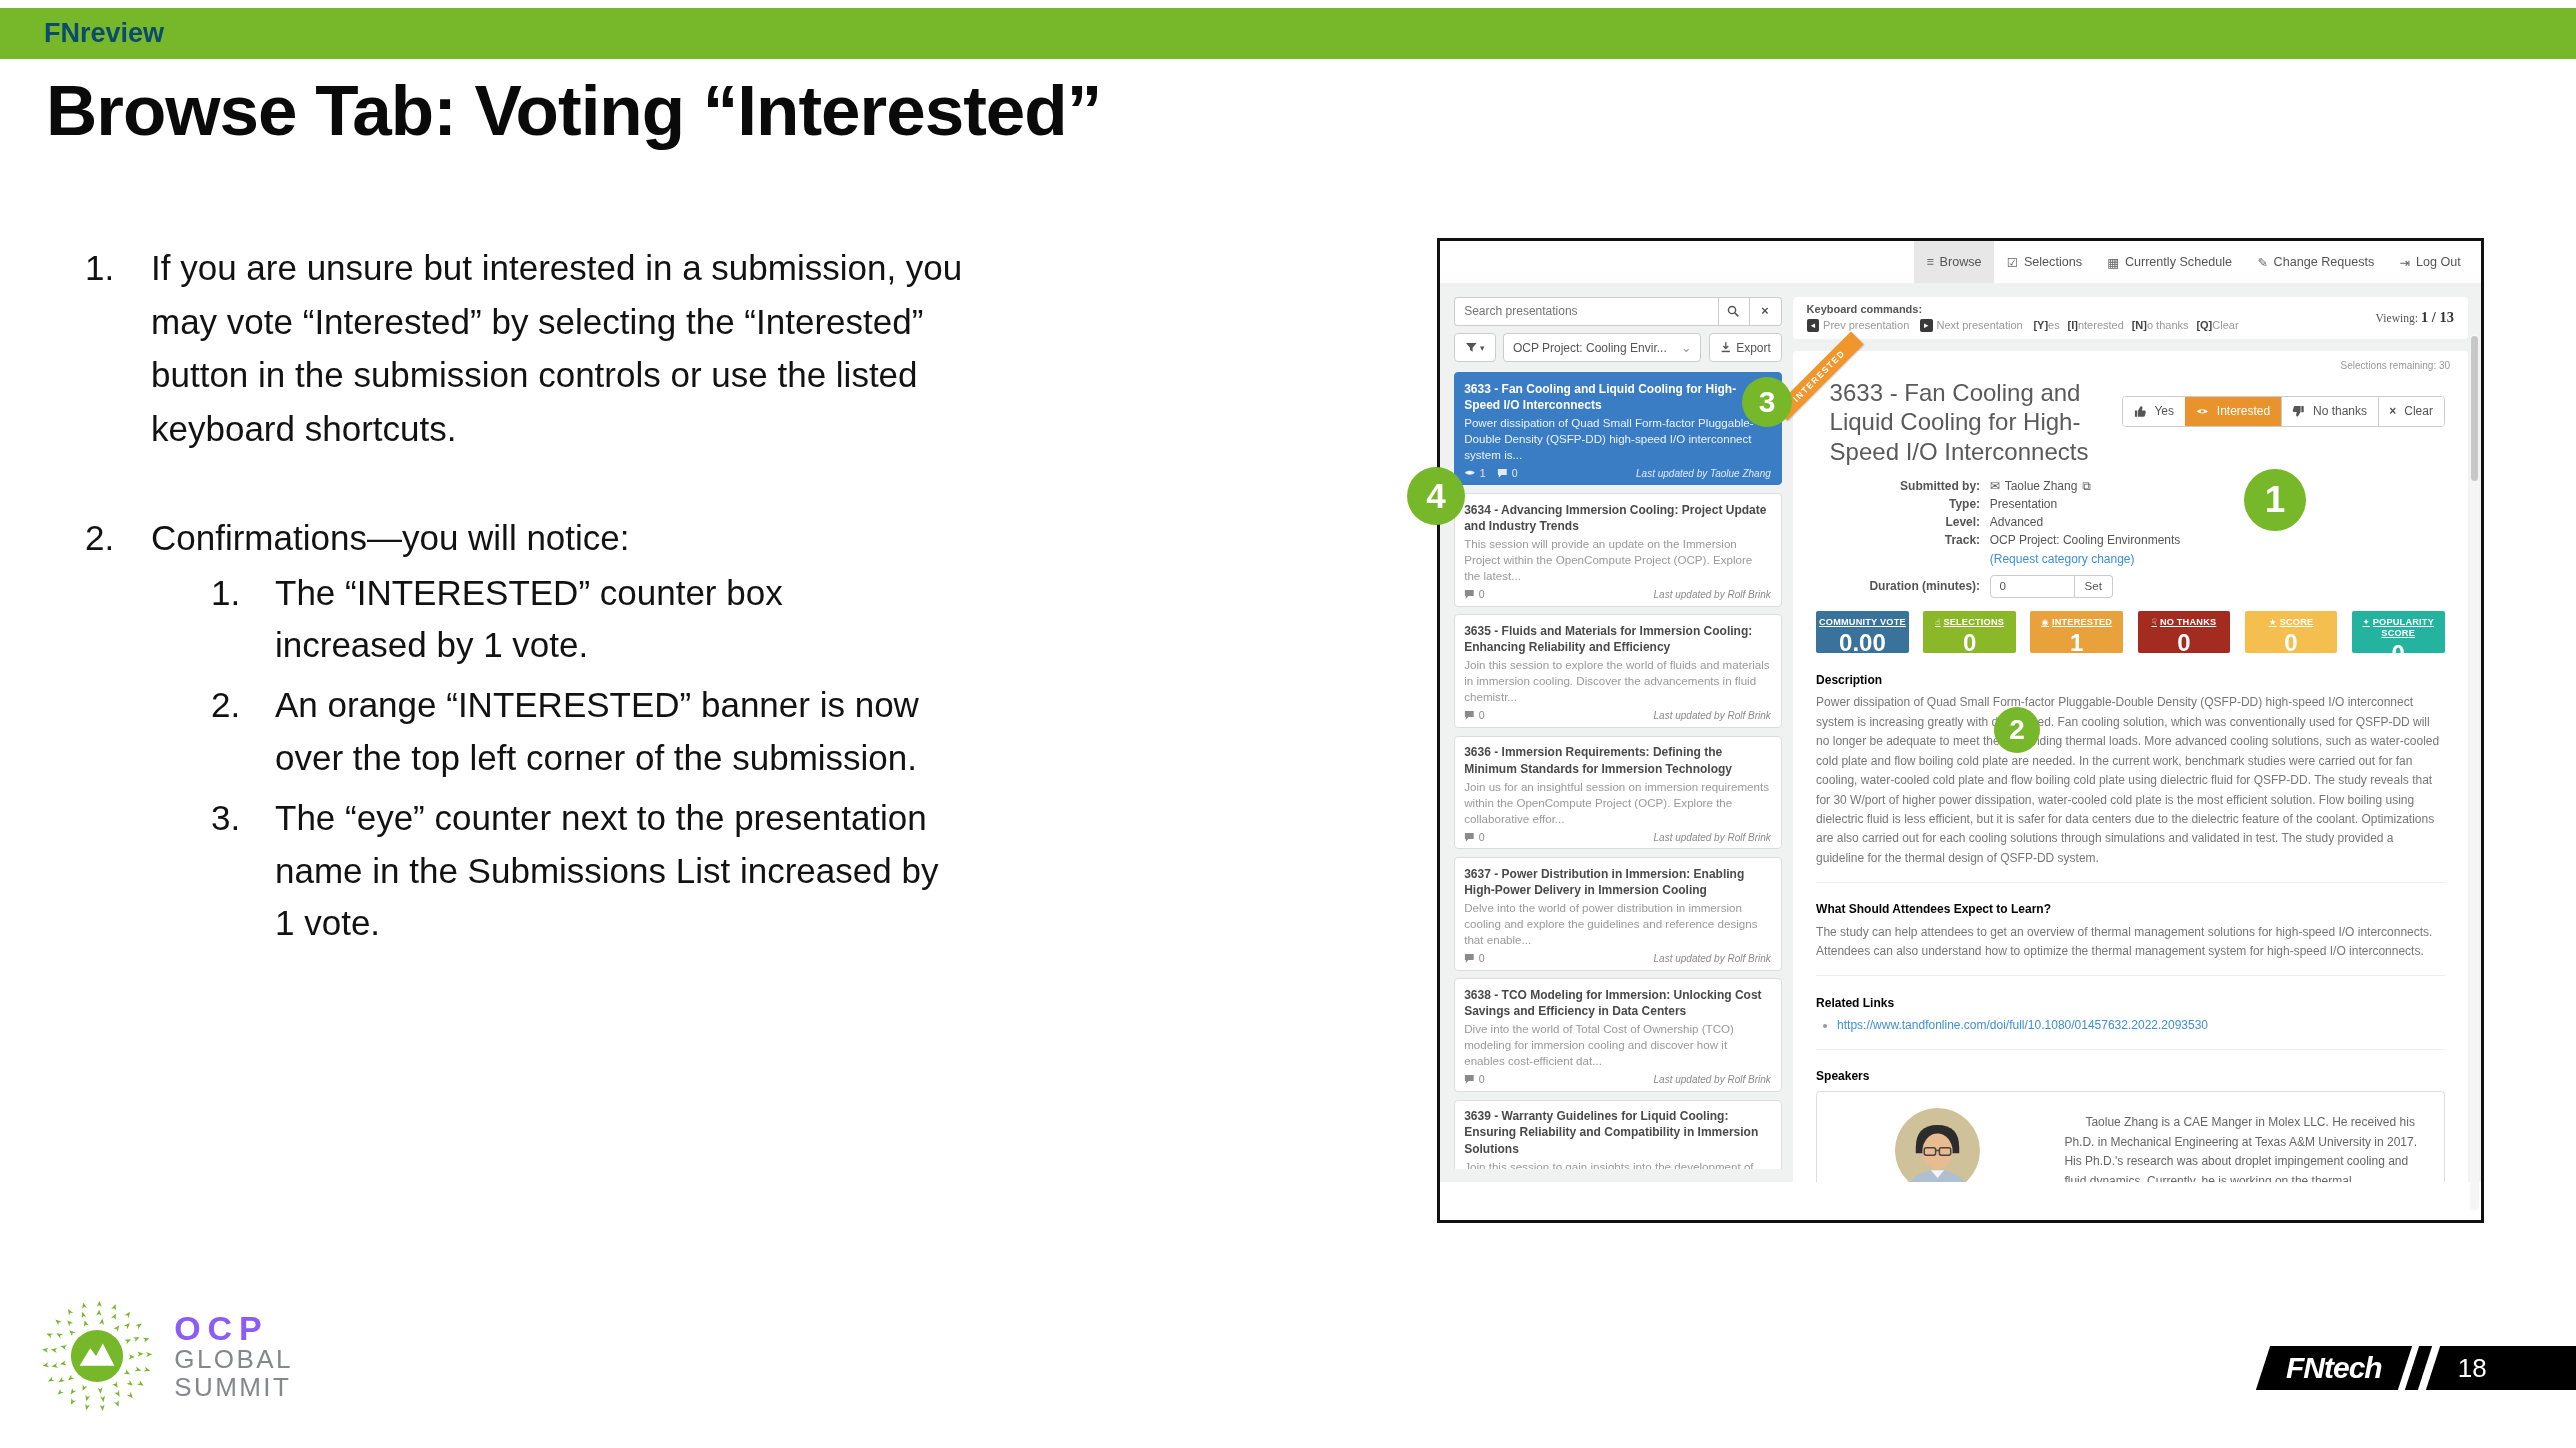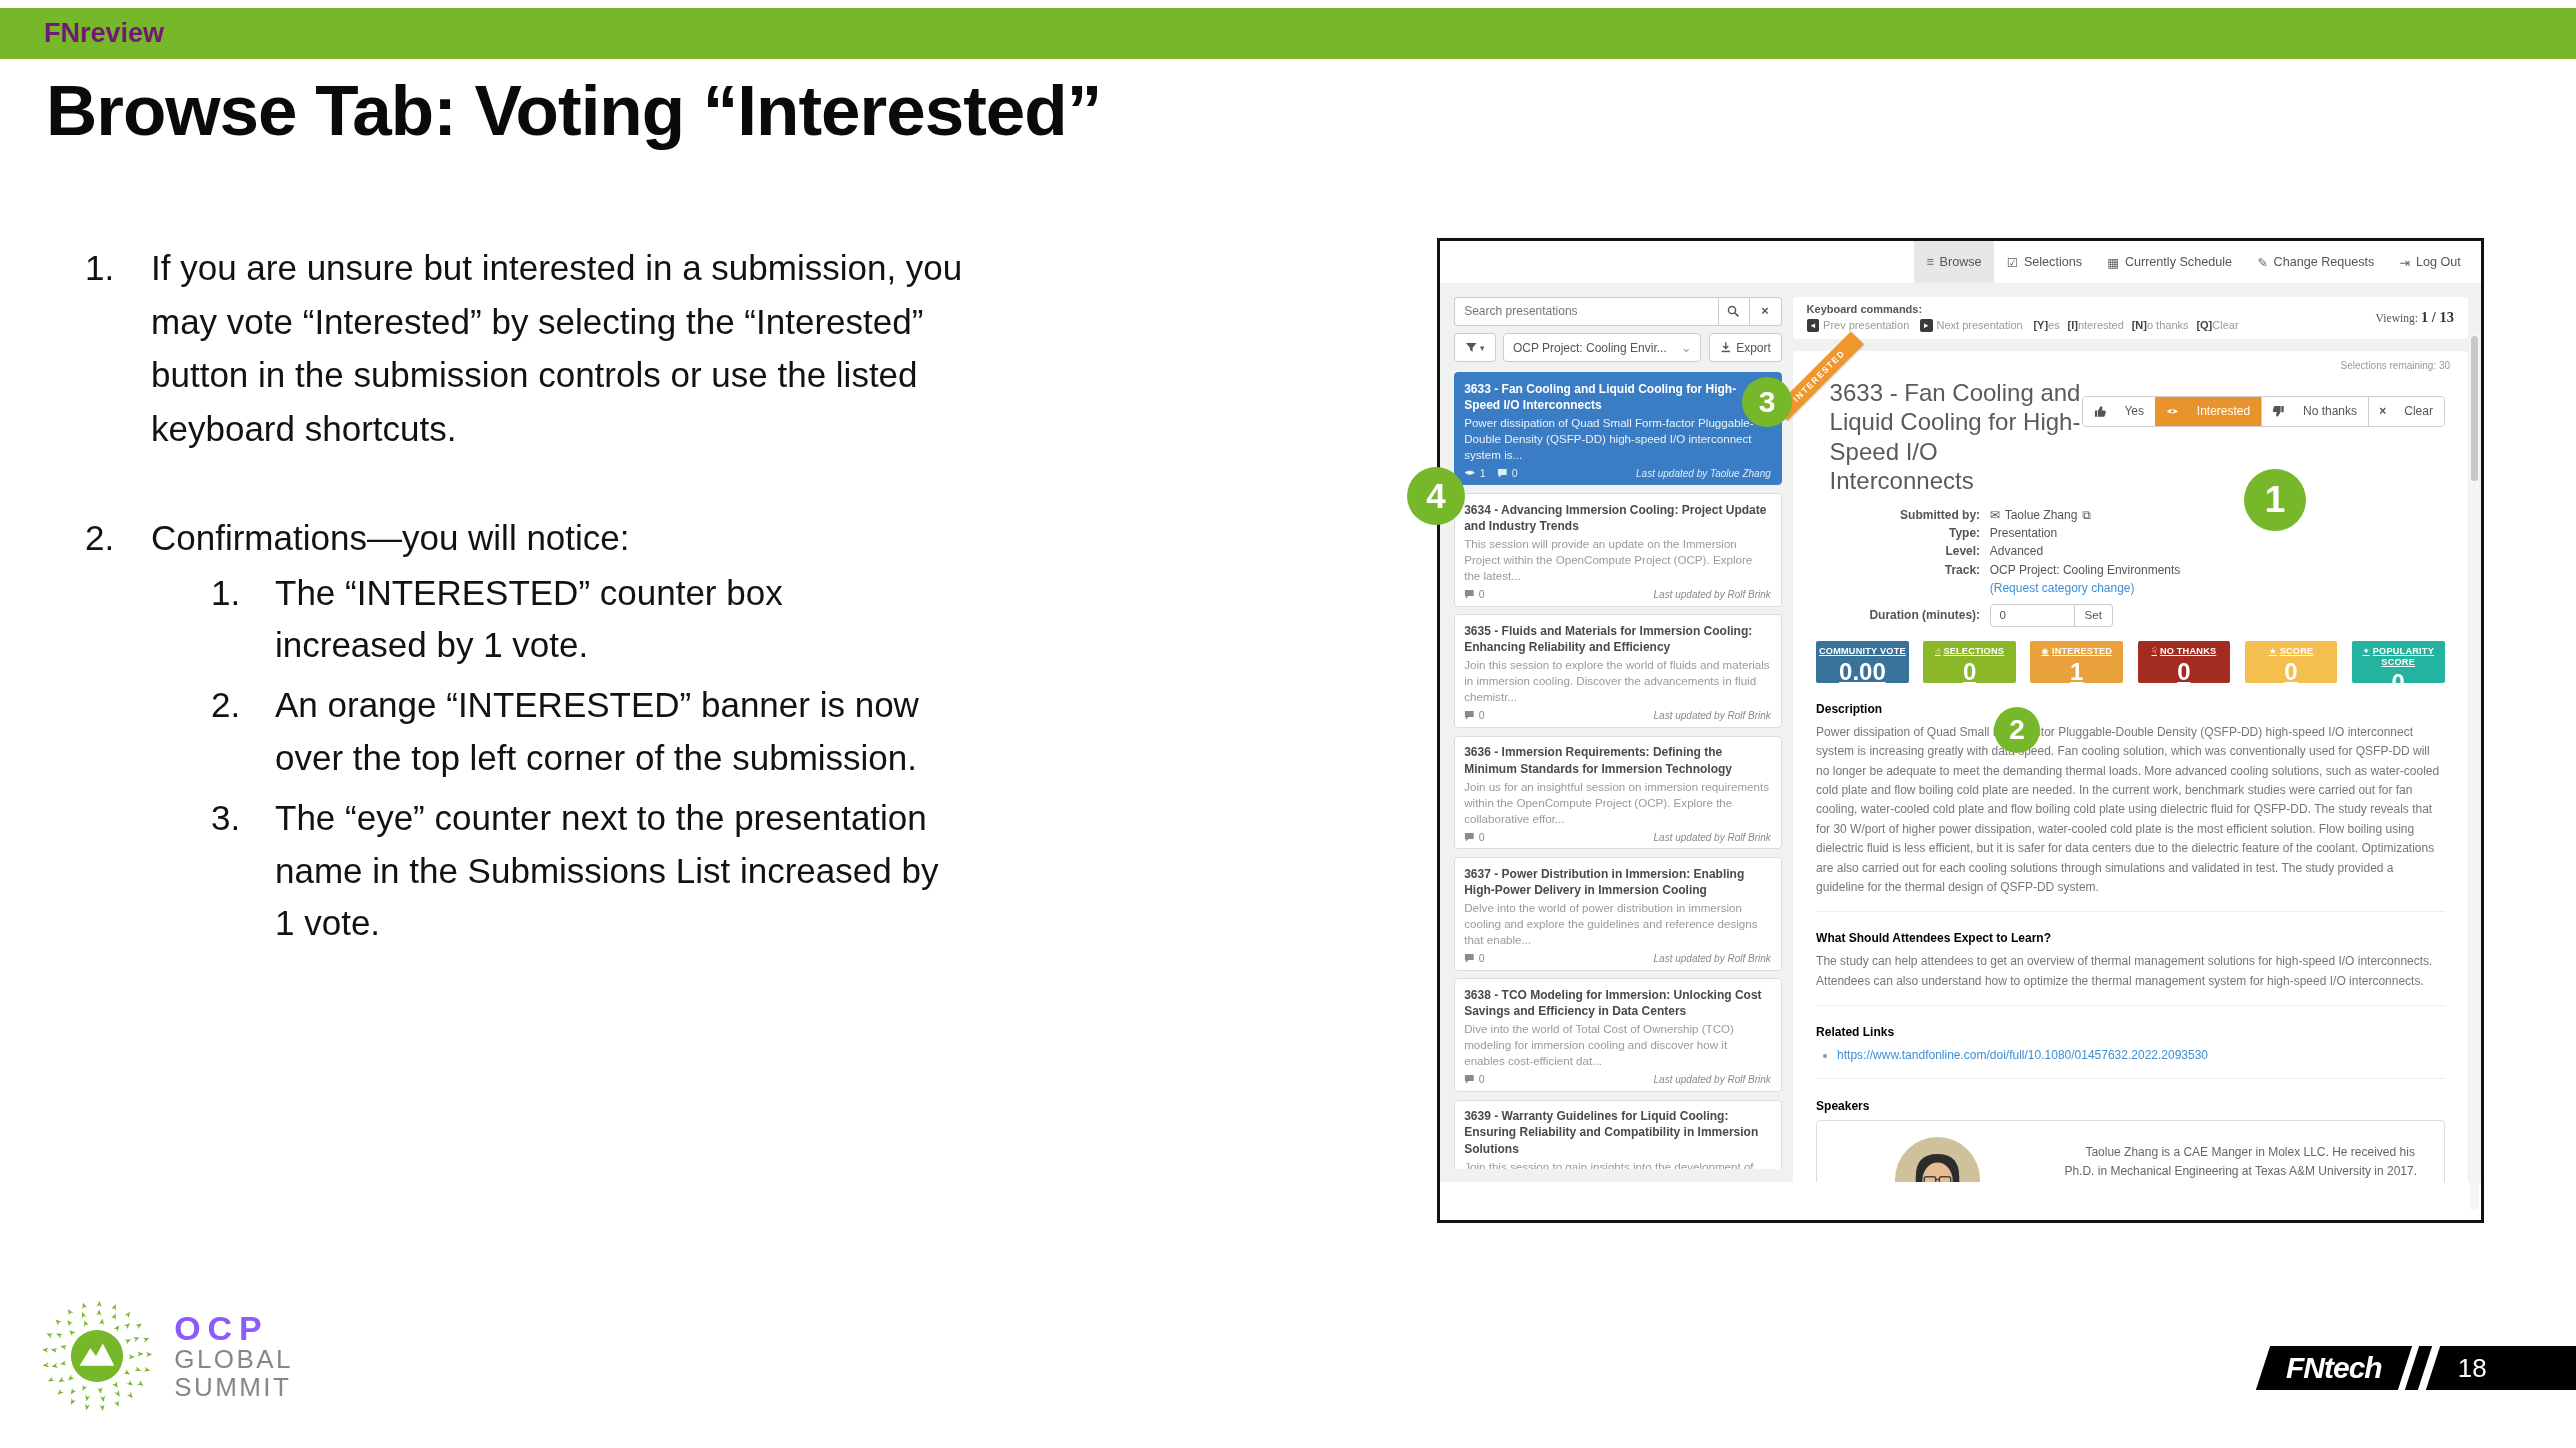--- a/index.html
+++ b/index.html
@@ -5,21 +5,21 @@
   html,body{margin:0;padding:0;}
   body{
     width:2576px;height:1449px;position:relative;background:#fff;overflow:hidden;
     font-family:"Liberation Sans","DejaVu Sans",sans-serif;
     --accent-green:#76b82a; --app-blue:#2e6e9e; --sel-blue:#3b7dc4;
     --orange:#e8932c; --link-blue:#3f8ed6;
   }
   
   .green-bar{position:absolute;left:0;top:7.7px;width:100%;height:51px;background:var(--accent-green);}
   .green-bar .banner-label{position:absolute;left:44px;top:50%;transform:translateY(-50%);
-    color:#701a75;font-weight:bold;font-size:27px;}
+    color:#0c4a6e;font-weight:bold;font-size:27px;}
   .slide-title{position:absolute;left:46px;top:70px;font-size:71px;font-weight:bold;color:#0a0a0a;letter-spacing:-1px;}
   .bullets{position:absolute;left:85px;top:241px;width:1140px;font-size:35px;color:#121212;}
   .b-item{display:flex;}
   .b-num{width:66px;flex:none;line-height:1.53;}
   .b-text{width:840px;line-height:1.53;}
   .gap1{height:56px;}
   .sub-list{margin:1.9px 0 0 60px;}
   .sub-item{display:flex;margin-bottom:7.7px;}
   .sub-num{width:64px;flex:none;line-height:1.5;}
   .sub-text{width:666px;line-height:1.5;}
@@ -84,21 +84,21 @@
   .detail{position:relative;background:#fff;border-radius:3.9px;margin-top:11.6px;flex:1;
     padding:15.5px 23px;overflow:visible;}
   .ribbon{position:absolute;top:16.4px;left:-28px;transform:rotate(-45deg);background:#f0962c;color:#fff;
     font-size:8.7px;font-weight:bold;letter-spacing:1.4px;width:108px;text-align:center;padding:3.9px 0;
     box-shadow:0 1px 1.9px rgba(0,0,0,.25);}
   .sel-remaining{position:absolute;top:8.7px;right:17.4px;font-size:10px;color:#999;}
   .detail-head{display:flex;justify-content:space-between;margin-top:11.6px;}
   .detail-title{font-size:24px;color:#5a5a5a;font-weight:normal;width:406px;line-height:1.22;margin-left:13.5px;}
   .vote-group{display:flex;border:1px solid #ccc;border-radius:3.9px;overflow:hidden;height:29px;
     margin-top:17.4px;flex:none;}
-  .vote-btn{display:flex;align-items:center;gap:18px;padding:0 10.6px;font-size:12px;color:#555;
+  .vote-btn{display:flex;align-items:center;gap:8px;padding:0 10.6px;font-size:12px;color:#555;
     background:#fff;border-left:1px solid #ccc;white-space:nowrap;}
   .vote-btn:first-child{border-left:none;}
   .vote-btn.active{background:var(--orange);border-color:var(--orange);color:#fff;}
   .meta{margin-top:11.6px;font-size:12px;}
   .meta-row{display:flex;margin-bottom:1.9px;line-height:16.4px;}
   .meta-label{width:164px;text-align:right;font-weight:bold;color:#555;flex:none;padding-right:9.7px;}
   .meta-value{color:#555;display:flex;align-items:center;gap:4.8px;}
   .cat-link{color:var(--link-blue);}
   .duration-row{margin-top:7.7px;align-items:center;}
   .dur-input{width:85px;height:23px;border:1px solid #ccc;border-radius:3.9px 0 0 3.9px;background:#fff;

